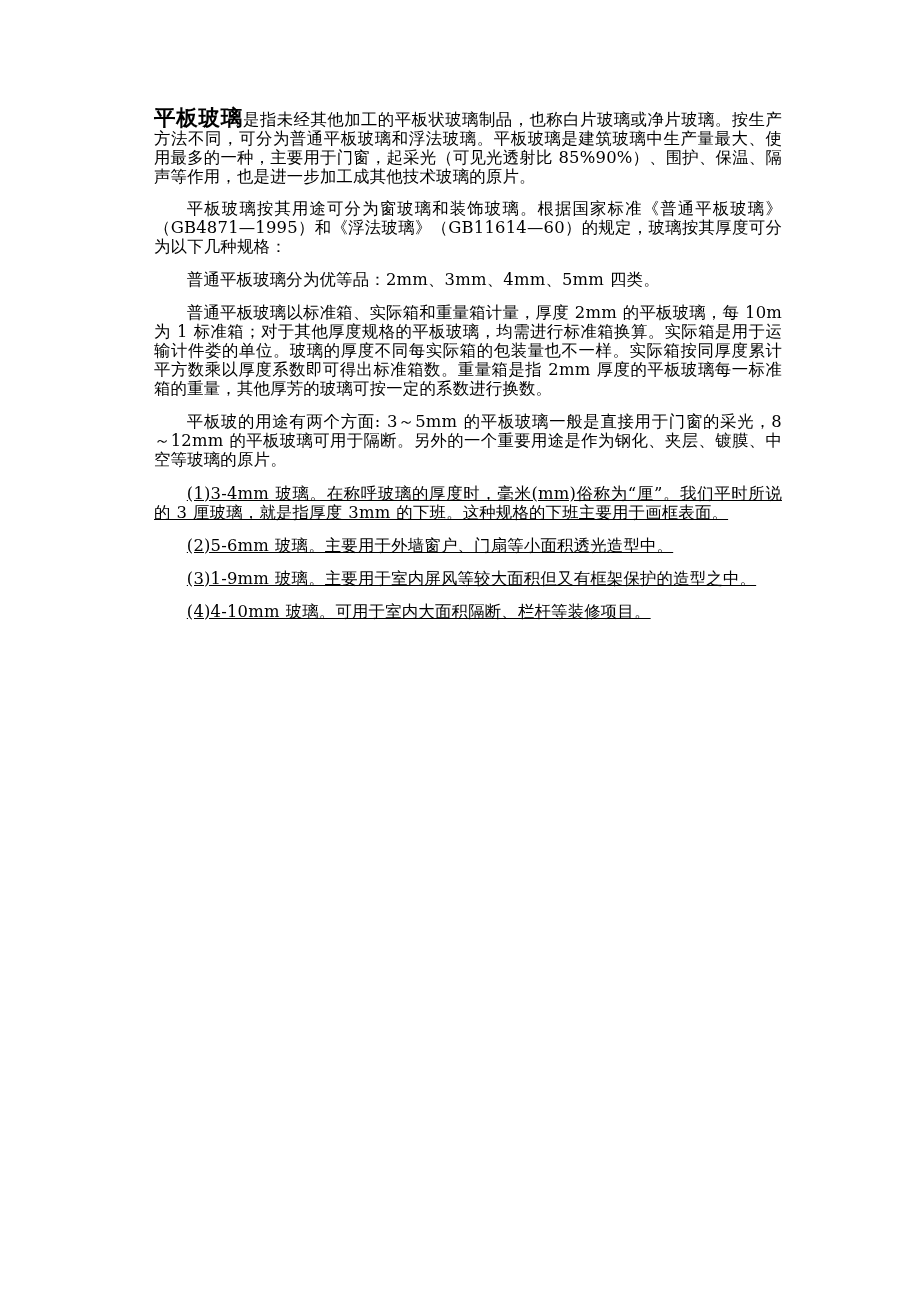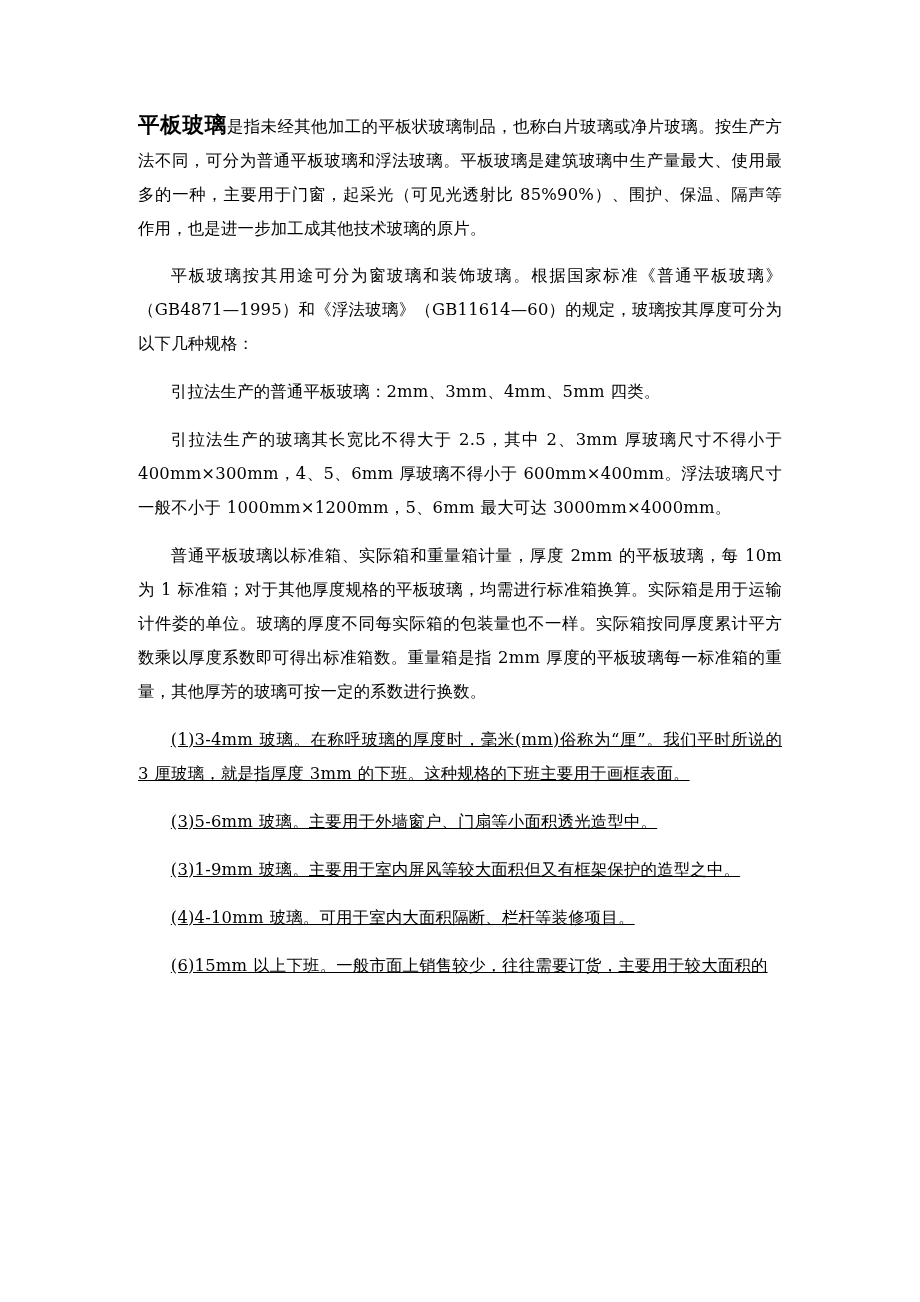--- a/index.html
+++ b/index.html
@@ -19,23 +19,23 @@
     overflow: hidden;
     box-sizing: border-box;
   }
   .content {
     position: absolute;
     left: 138px;
     top: 108px;
     width: 644px;
   }
   p {
-    margin: 0 0 13px 0;
+    margin: 0 0 13px 16px;
     font-size: 16.4px;
-    line-height: 34px;
+    line-height: 19px;
     text-align: justify;
     text-justify: inter-ideograph;
     letter-spacing: 0.2px;
     word-spacing: 0.5px;
   }
   .lead {
     text-indent: 0;
   }
   .indent {
     text-indent: 2em;
@@ -60,29 +60,28 @@
 </head>
 <body>
 
 <div class="page">
   <div class="content">
 
     <p class="lead"><span class="title-run">平板玻璃</span><span>是指未经其他加工的平板状玻璃制品，也称白片玻璃或净片玻璃。按生产方法不同，可分为普通平板玻璃和浮法玻璃。平板玻璃是建筑玻璃中生产量最大、使用最多的一种，主要用于门窗，起采光（可见光透射比 85%90%）、围护、保温、隔声等作用，也是进一步加工成其他技术玻璃的原片。</span></p>
 
     <p class="indent gap-sm">平板玻璃按其用途可分为窗玻璃和装饰玻璃。根据国家标准《普通平板玻璃》（GB4871—1995）和《浮法玻璃》（GB11614—60）的规定，玻璃按其厚度可分为以下几种规格：</p>
 
-    <p class="spec">引拉法生产的普通平板玻璃：2mm、3mm、4mm、5mm 四类。</p>
+    <p class="spec">普通平板玻璃分为优等品：2mm、3mm、4mm、5mm 四类。</p>
 
 
-    <p class="indent gap-sm">引拉法生产的玻璃其长宽比不得大于 2.5，其中 2、3mm 厚玻璃尺寸不得小于 400mm×300mm，4、5、6mm 厚玻璃不得小于 600mm×400mm。浮法玻璃尺寸一般不小于 1000mm×1200mm，5、6mm 最大可达 3000mm×4000mm。</p>
 
 
     <p class="indent gap-sm">普通平板玻璃以标准箱、实际箱和重量箱计量，厚度 2mm 的平板玻璃，每 10m 为 1 标准箱；对于其他厚度规格的平板玻璃，均需进行标准箱换算。实际箱是用于运输计件娄的单位。玻璃的厚度不同每实际箱的包装量也不一样。实际箱按同厚度累计平方数乘以厚度系数即可得出标准箱数。重量箱是指 2mm 厚度的平板玻璃每一标准箱的重量，其他厚芳的玻璃可按一定的系数进行换数。</p>
 
+    <p class="indent gap-md">平板玻的用途有两个方面: 3～5mm 的平板玻璃一般是直接用于门窗的采光，8～12mm 的平板玻璃可用于隔断。另外的一个重要用途是作为钢化、夹层、镀膜、中空等玻璃的原片。</p>
 
     <p class="listitem">(1)3-4mm 玻璃。在称呼玻璃的厚度时，毫米(mm)俗称为“厘”。我们平时所说的 3 厘玻璃，就是指厚度 3mm 的下班。这种规格的下班主要用于画框表面。</p>
-    <p class="listitem">(3)5-6mm 玻璃。主要用于外墙窗户、门扇等小面积透光造型中。</p>
+    <p class="listitem">(2)5-6mm 玻璃。主要用于外墙窗户、门扇等小面积透光造型中。</p>
     <p class="listitem">(3)1-9mm 玻璃。主要用于室内屏风等较大面积但又有框架保护的造型之中。</p>
     <p class="listitem">(4)4-10mm 玻璃。可用于室内大面积隔断、栏杆等装修项目。</p>
-    <p class="listitem">(6)15mm 以上下班。一般市面上销售较少，往往需要订货，主要用于较大面积的</p>
 
   </div>
 </div>
 
 </body></html>

